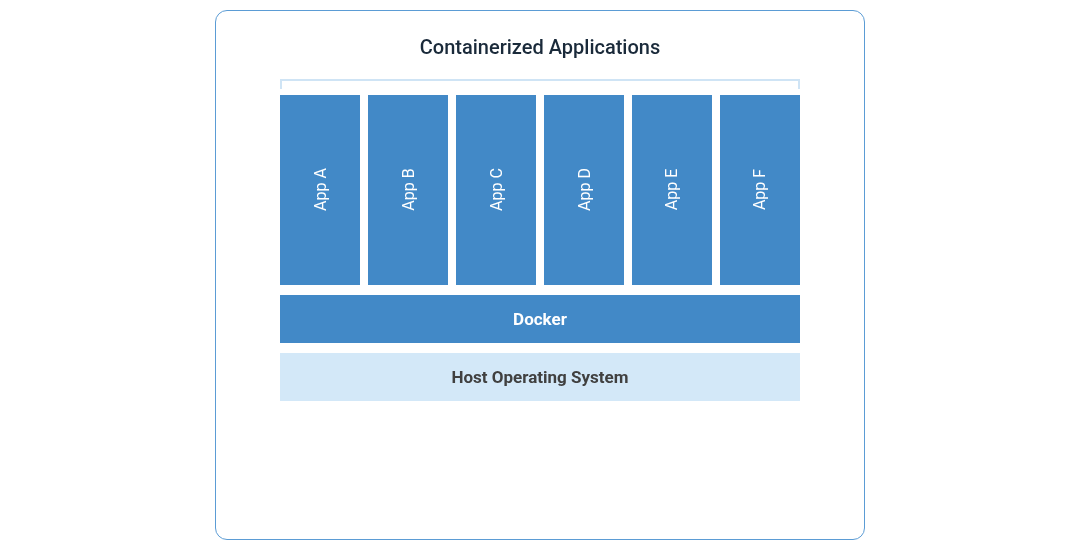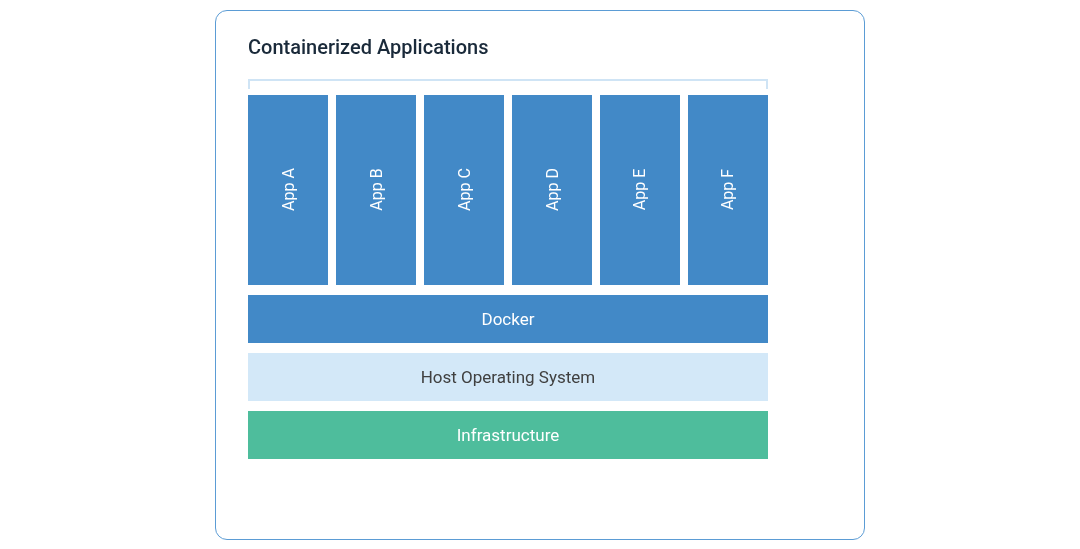--- a/index.html
+++ b/index.html
@@ -17,20 +17,21 @@
       justify-content: center;
     }
     .container-frame {
       border: 1.5px solid #5b9cd5;
       border-radius: 12px;
       width: 650px;
       height: 530px;
       padding: 24px 32px 30px 32px;
       display: flex;
       flex-direction: column;
+      align-items: center;
     }
     .diagram-title {
       color: #1a2a3a;
       font-size: 20px;
       font-weight: 500;
       margin-bottom: 20px;
     }
     .bracket {
       width: 520px;
       height: 10px;
@@ -61,20 +62,21 @@
       white-space: nowrap;
     }
     .layer {
       width: 520px;
       height: 48px;
       display: flex;
       align-items: center;
       justify-content: center;
       margin-bottom: 10px;
       font-size: 17px;
+      font-weight: bold;
     }
     .layer-docker {
       background: #4289c7;
       color: #ffffff;
     }
     .layer-host {
       background: #d3e8f8;
       color: #404040;
     }
     .layer-infra {
@@ -113,16 +115,13 @@
   </div>
 
   <div class="layer layer-docker">
     <span>Docker</span>
   </div>
 
   <div class="layer layer-host">
     <span>Host Operating System</span>
   </div>
 
-  <div class="layer layer-infra">
-    <span>Infrastructure</span>
-  </div>
 </div>
 
 </body></html>

